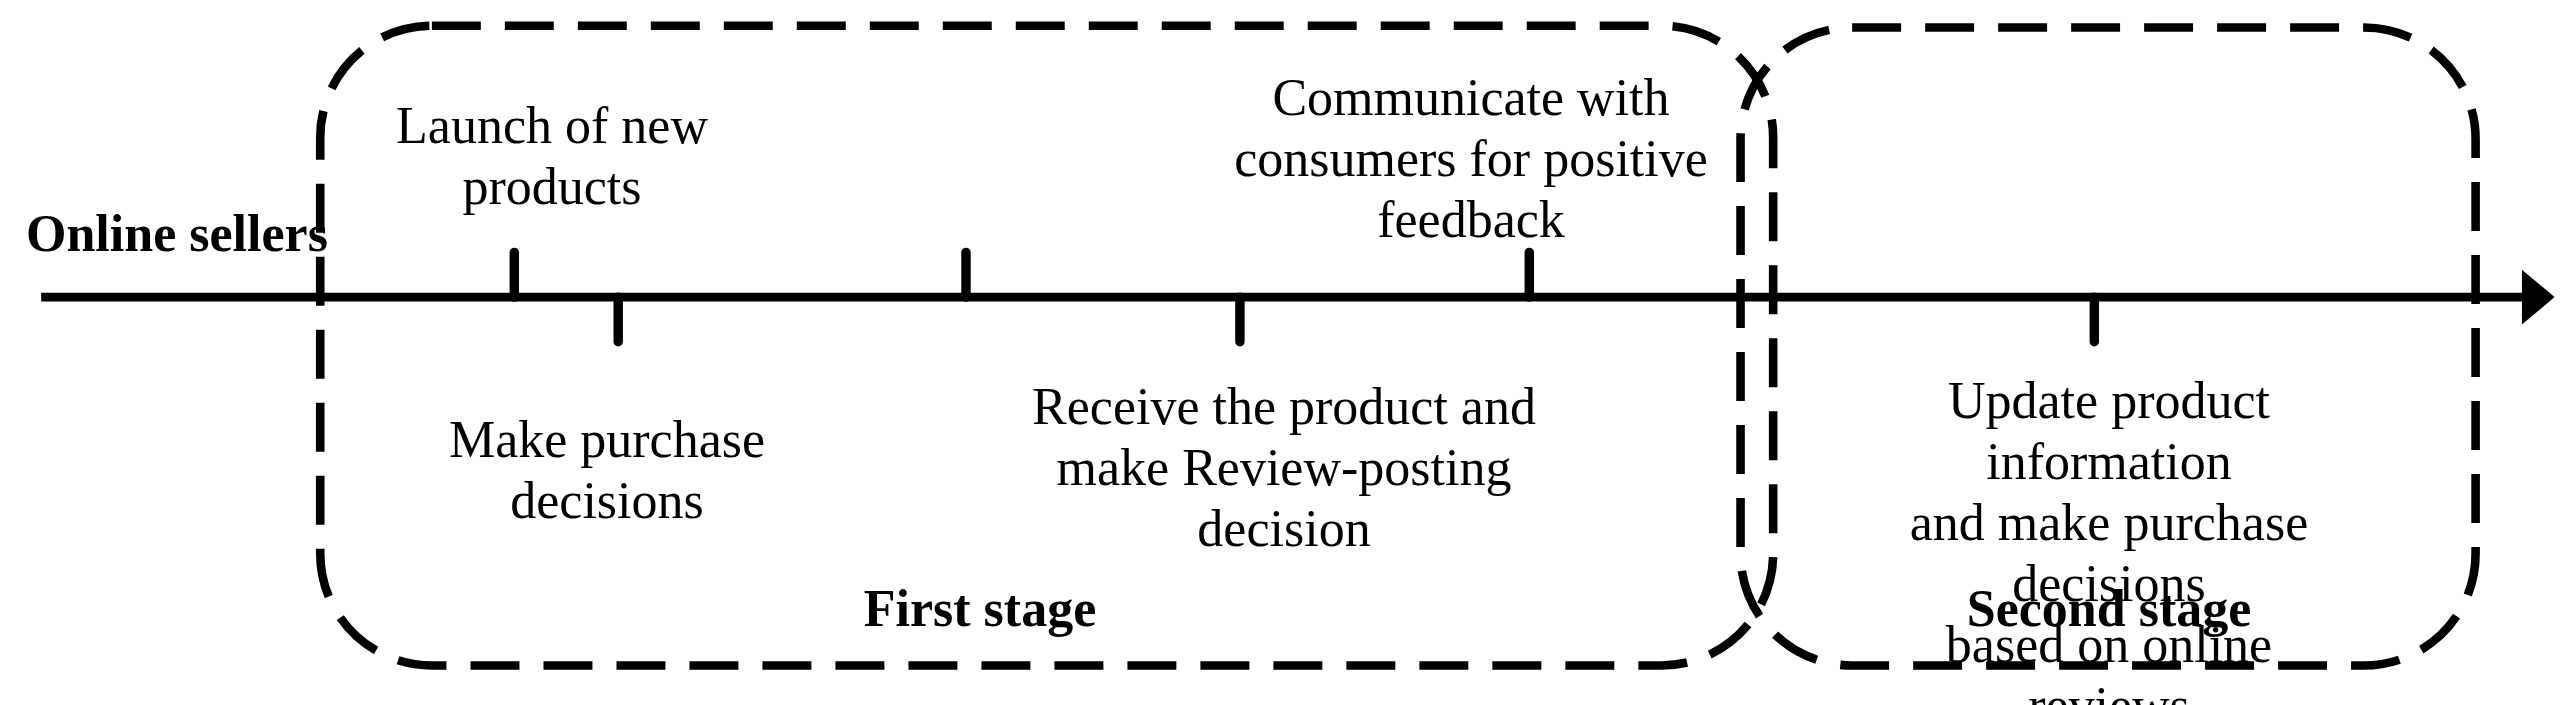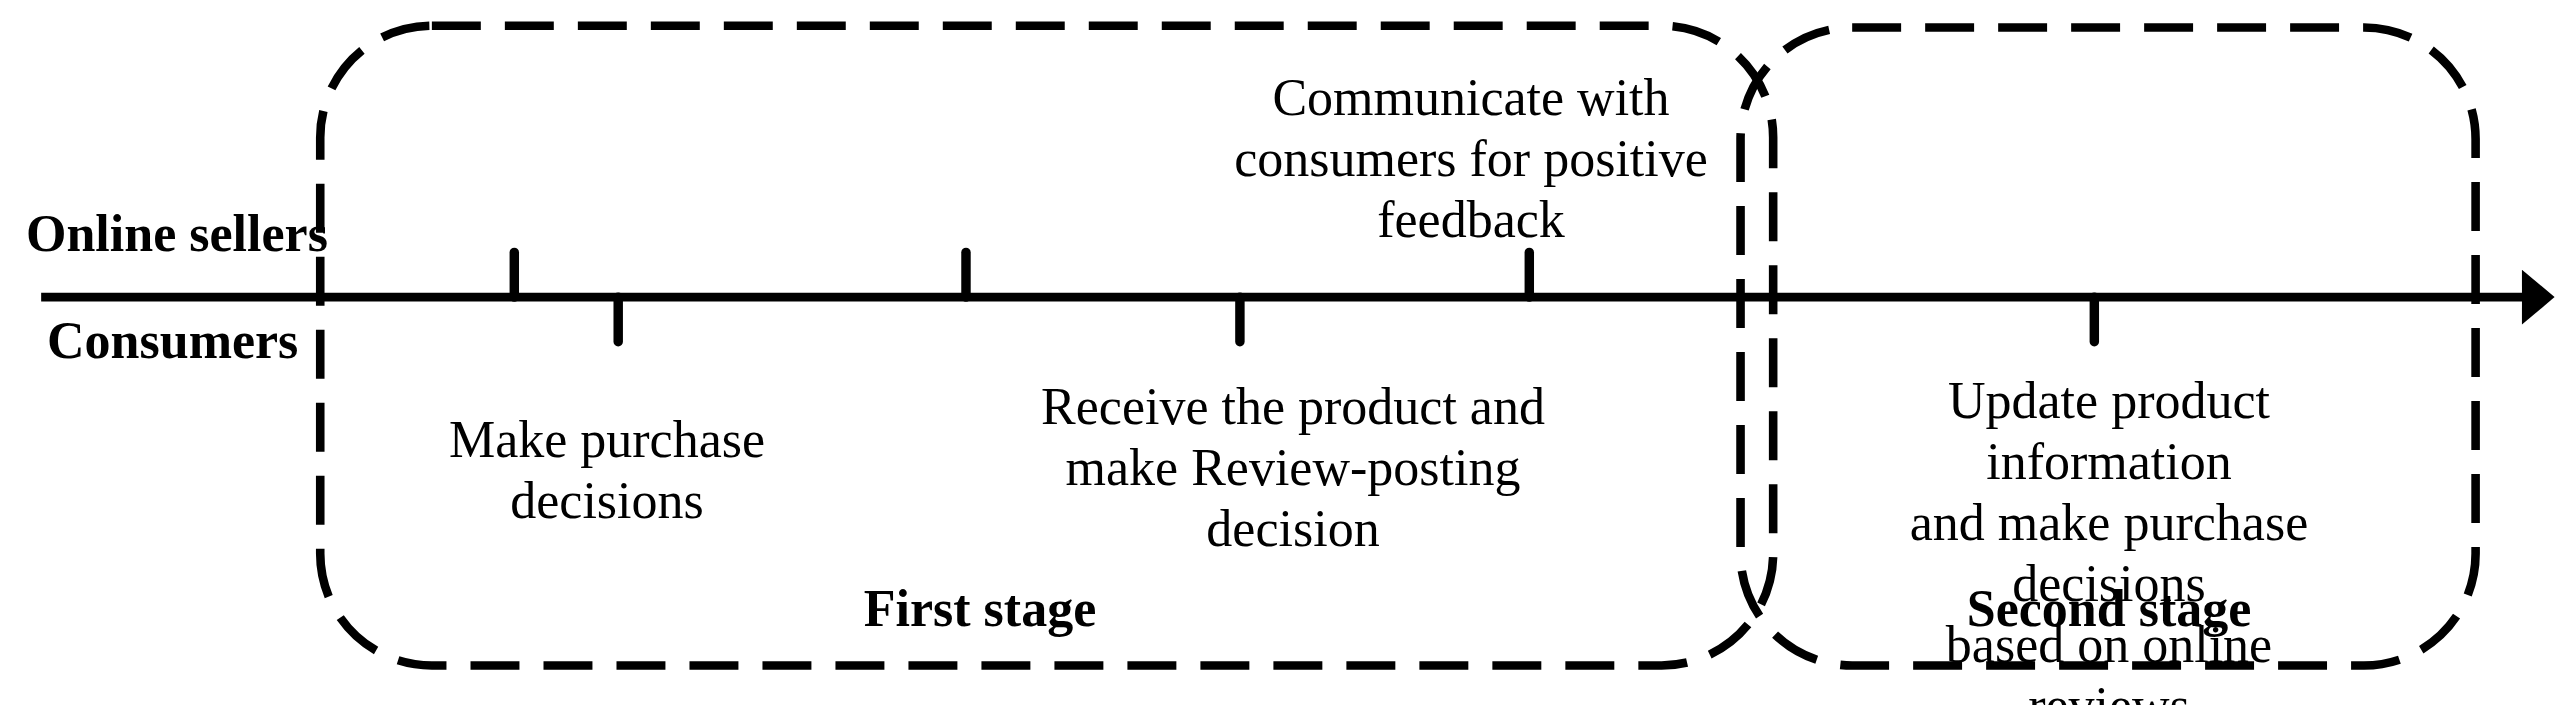--- a/index.html
+++ b/index.html
@@ -51,32 +51,33 @@
     <line x1="1124" y1="294" x2="1124" y2="346" stroke="#000000" stroke-width="11" stroke-linecap="round"></line>
     <line x1="1780" y1="294" x2="1780" y2="346" stroke="#000000" stroke-width="11" stroke-linecap="round"></line>
 
     <line x1="719" y1="346" x2="719" y2="398" stroke="#000000" stroke-width="11" stroke-linecap="round"></line>
     <line x1="1443" y1="346" x2="1443" y2="398" stroke="#000000" stroke-width="11" stroke-linecap="round"></line>
     <line x1="2438" y1="346" x2="2438" y2="398" stroke="#000000" stroke-width="11" stroke-linecap="round"></line>
   </svg>
 
   <div class="label bold left-anchored" style="left:26px; top:203px;">Online sellers</div>
 
-  <div class="label bold left-anchored" style="left:47px; top:310px;">Consumers</div>
 
+  <div class="label" style="left:552px; top:95px;">Launch of new
+products</div>
 
 
   <div class="label" style="left:1471px; top:67px;text-align:center;">Communicate with
 consumers for positive
 feedback</div>
 
   <div class="label" style="left:607px; top:409px;">Make purchase
 decisions</div>
 
-  <div class="label" style="left:1284px; top:376px;margin-left:9px;">Receive the product and
+  <div class="label" style="left:1284px; top:376px;">Receive the product and
 make Review-posting
 decision</div>
 
   <div class="label" style="left:2109px; top:370px;">Update product information
 and make purchase decisions
 based on online reviews</div>
 
   <div class="label bold" style="left:980px; top:578px;">First stage</div>
 
   <div class="label bold" style="left:2109px; top:578px;">Second stage</div>

